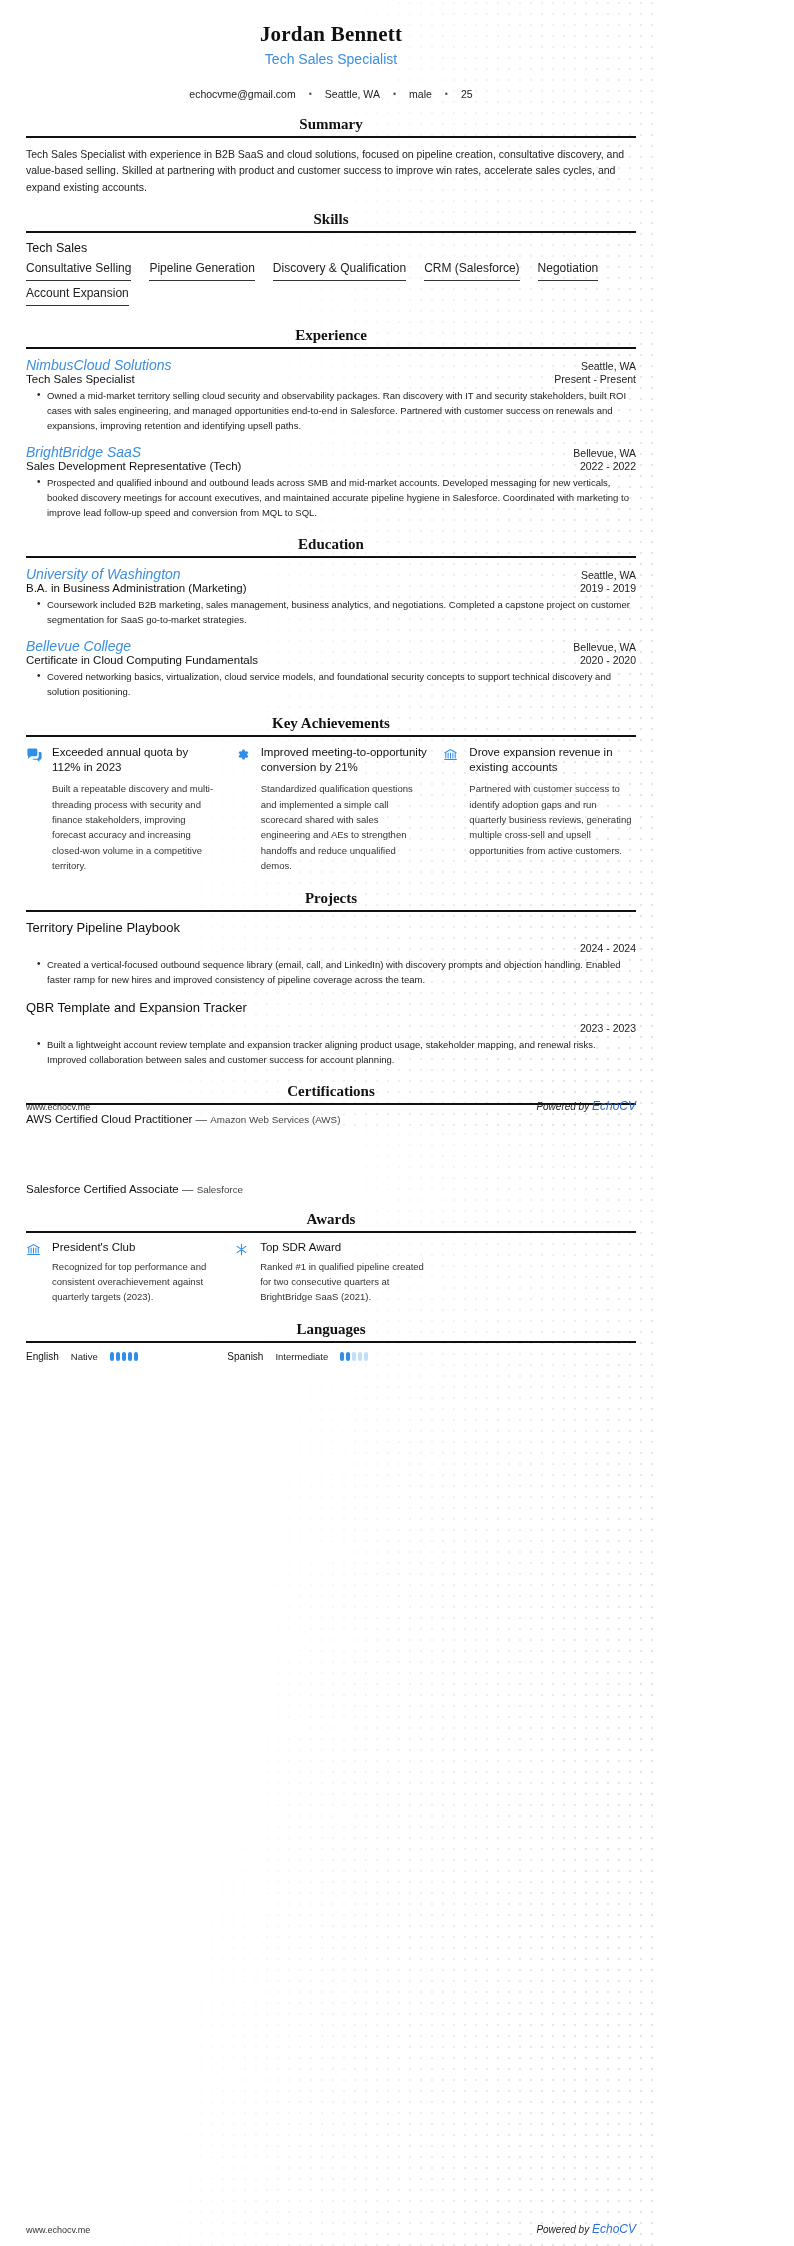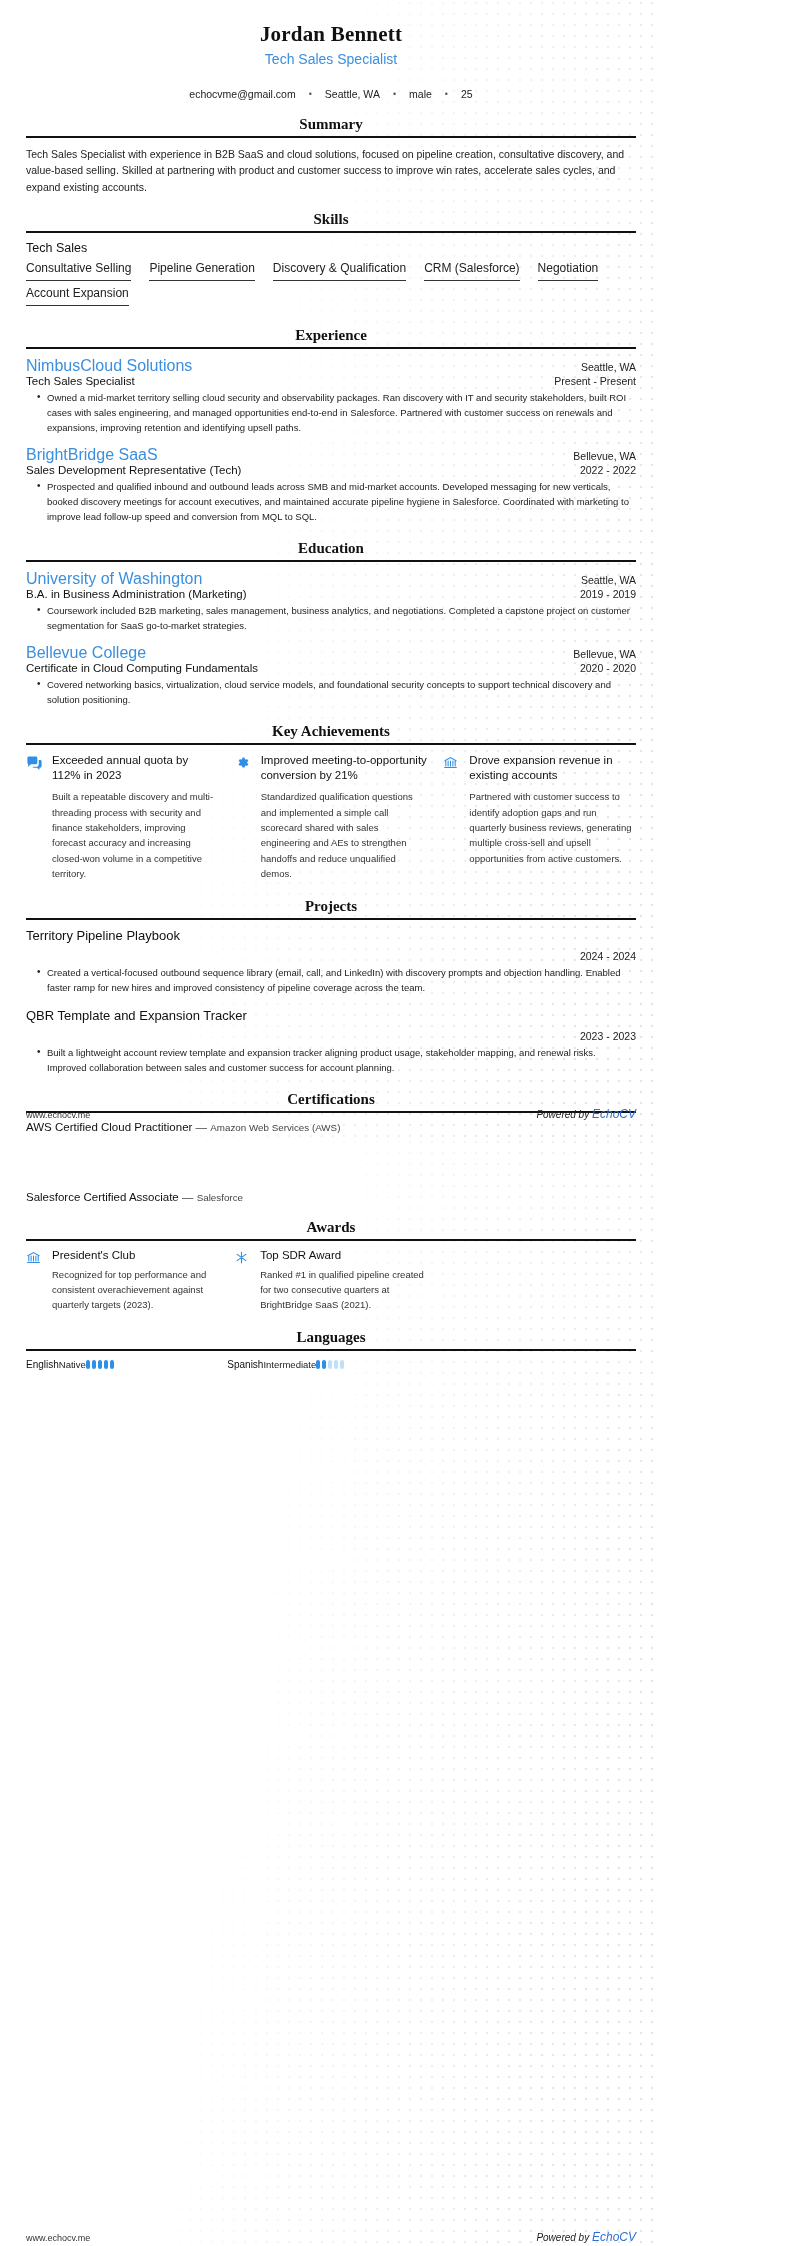--- a/index.html
+++ b/index.html
@@ -106,21 +106,21 @@
   }
 
   
   .entry { margin-bottom: 11px; }
   .entry-row {
     display: flex;
     justify-content: space-between;
     align-items: baseline;
     gap: 12px;
   }
-  .org { color: #3b8fde; font-size: 16px; }
+  .org { color: #3b8fde; font-size: 14px; font-style: italic; }
   .loc { font-size: 10.5px; color: #222; white-space: nowrap; }
   .role { font-size: 11.5px; color: #111; }
   .dates { font-size: 10.5px; color: #222; white-space: nowrap; }
   .bullets { margin-top: 3px; padding-left: 13px; }
   .bullets li {
     font-size: 9.5px;
     line-height: 1.58;
     color: #222;
     list-style: none;
     position: relative;
@@ -155,21 +155,21 @@
 
   
   .awards-grid { display: flex; gap: 16px; }
   .award { flex: 0 0 31.5%; display: flex; gap: 8px; }
   .award-ico { flex: 0 0 18px; padding-top: 1px; }
   .award-title { font-size: 11.5px; color: #111; }
   .award-desc { font-size: 9.5px; color: #333; line-height: 1.62; margin-top: 6px; }
 
   
   .lang-grid { display: flex; }
-  .lang { flex: 0 0 33%; display: flex; align-items: center; gap: 0; }
+  .lang { flex: 0 0 33%; display: flex; align-items: center; gap: 12px; }
   .lang-name { font-size: 10px; color: #111; }
   .lang-level { font-size: 9.5px; color: #222; }
   .lang-bars { display: flex; gap: 2px; align-items: center; }
   .bar { width: 4px; height: 9px; border-radius: 2px; background: #2f8fe8; }
   .bar.off { background: #bfe0f7; }
 
   
   .page-footer {
     position: absolute;
     left: 26px; right: 26px;

